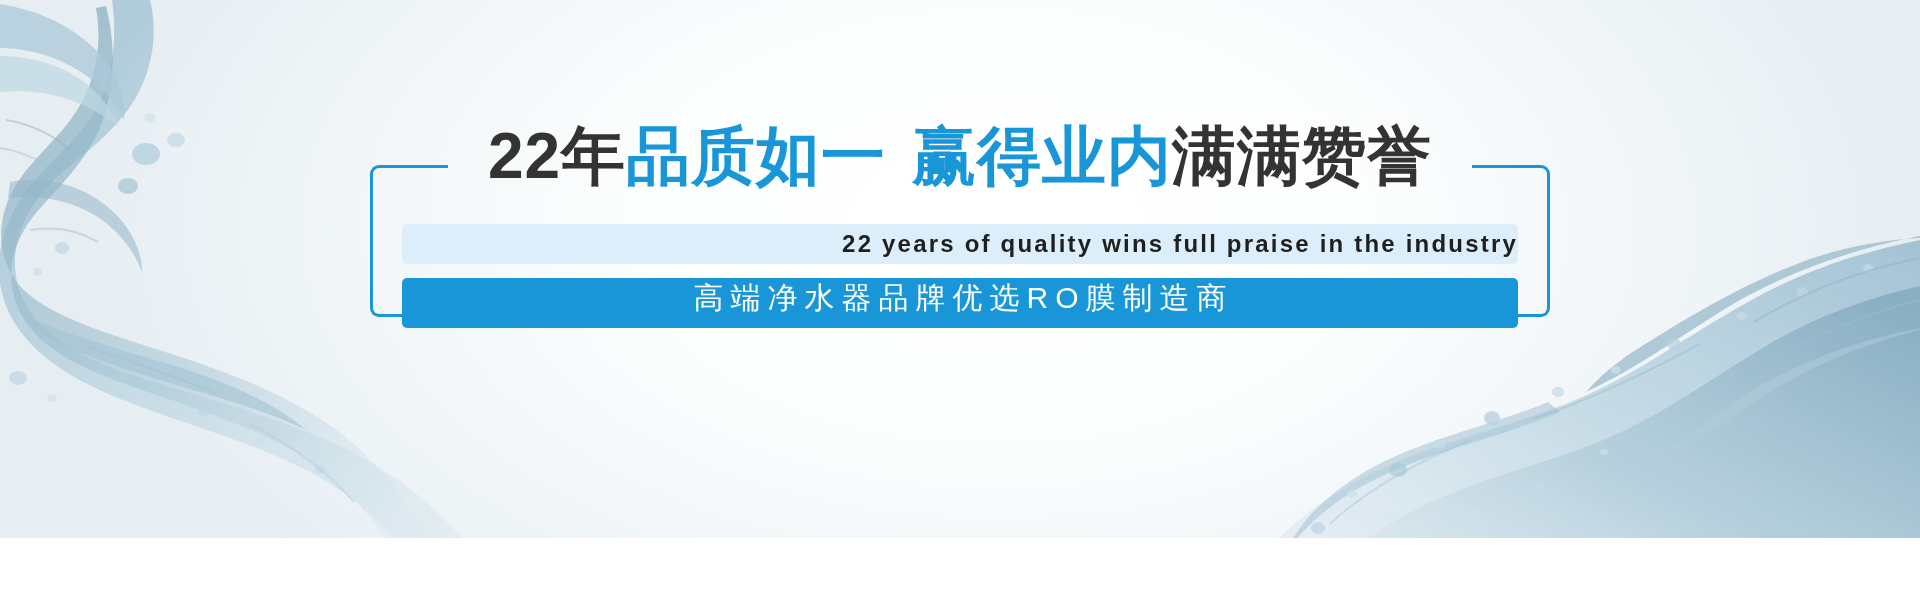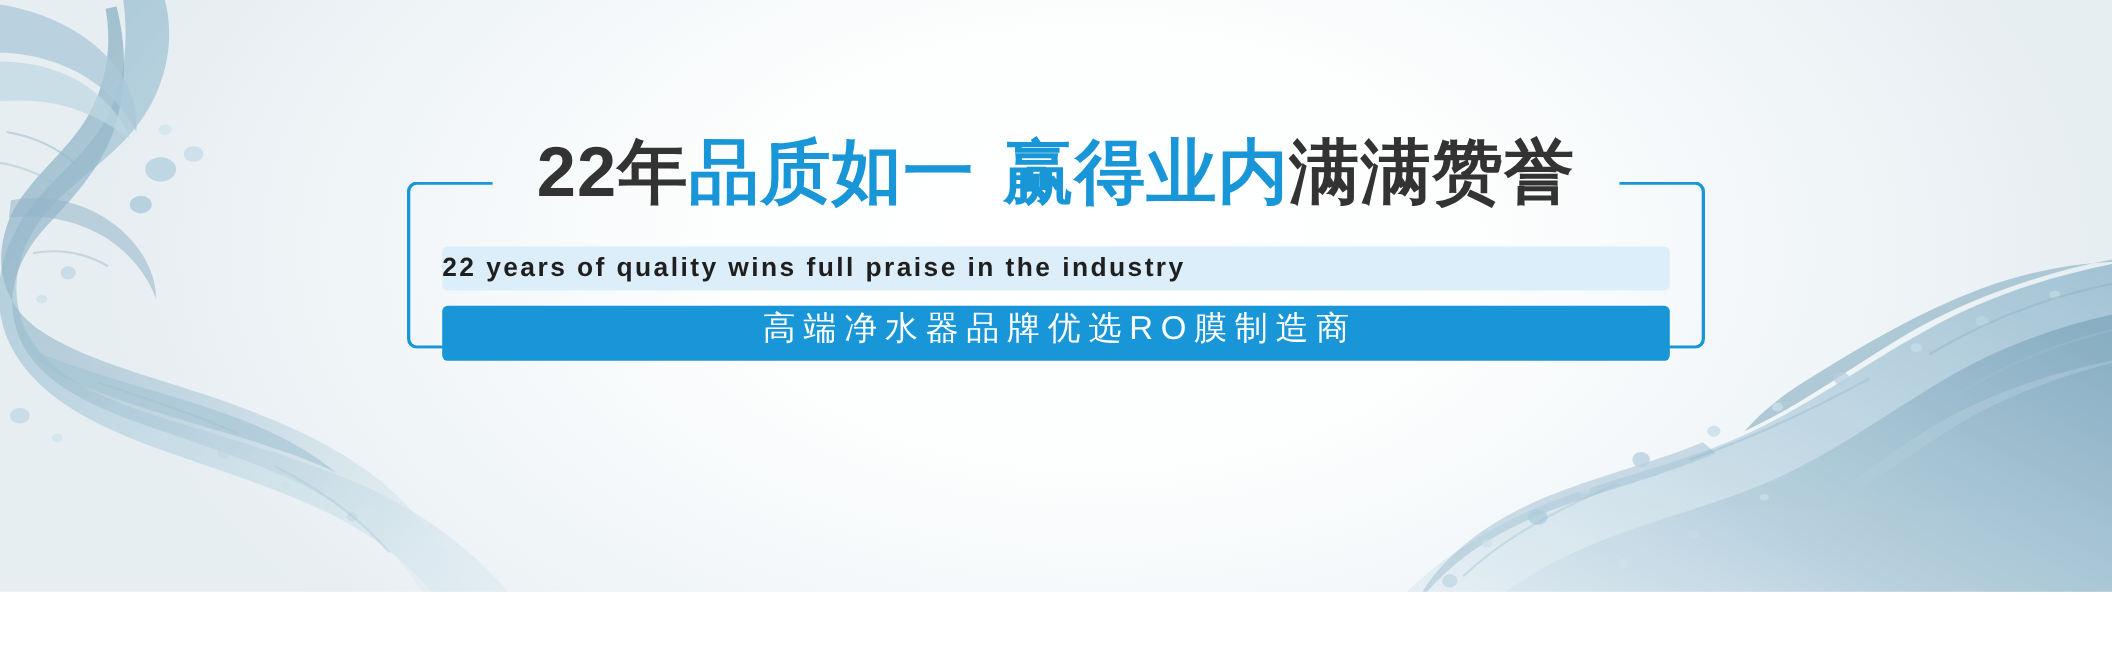--- a/index.html
+++ b/index.html
@@ -70,21 +70,21 @@
   .en-strip {
     position:absolute;
     left:42px;
     top:104px;
     width:1116px;
     height:40px;
     background:#dbeef9;
     border-radius:5px;
     display:flex;
     align-items:center;
-    justify-content:flex-start;
+    justify-content:flex-end;
   }
   .en-text {
     font-size:24px;
     font-weight:bold;
     color:#1f1f1f;
     letter-spacing:2.2px;
     white-space:nowrap;
   }
 
   

